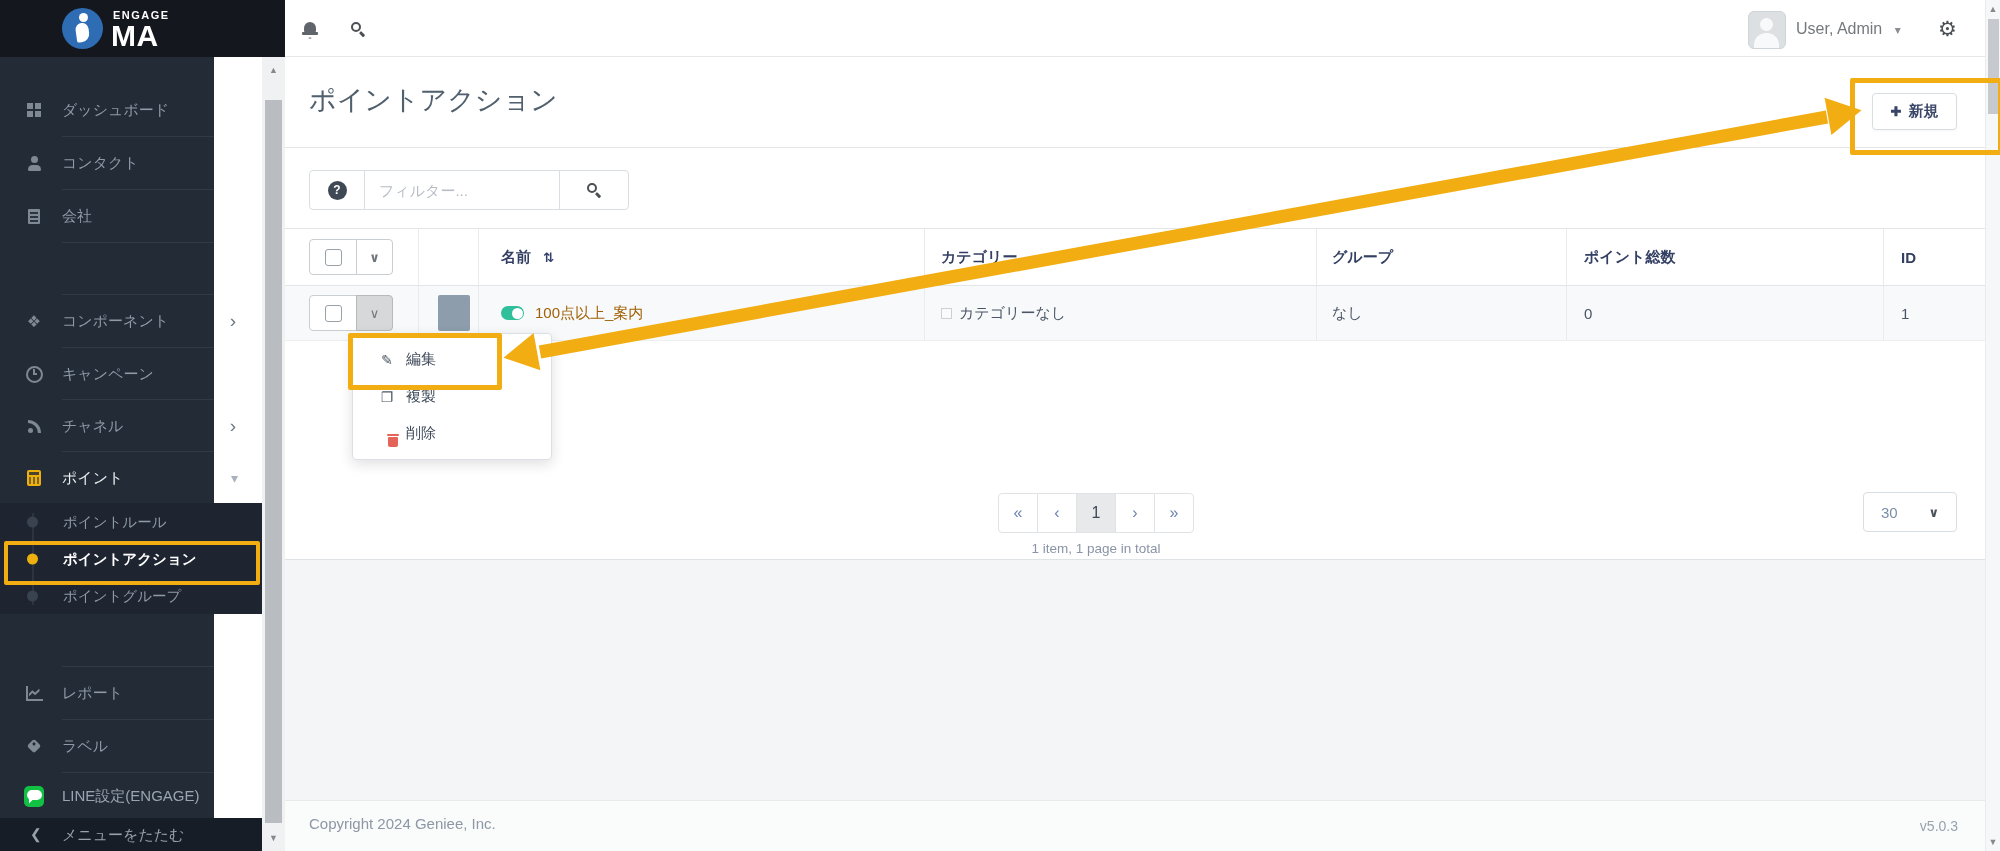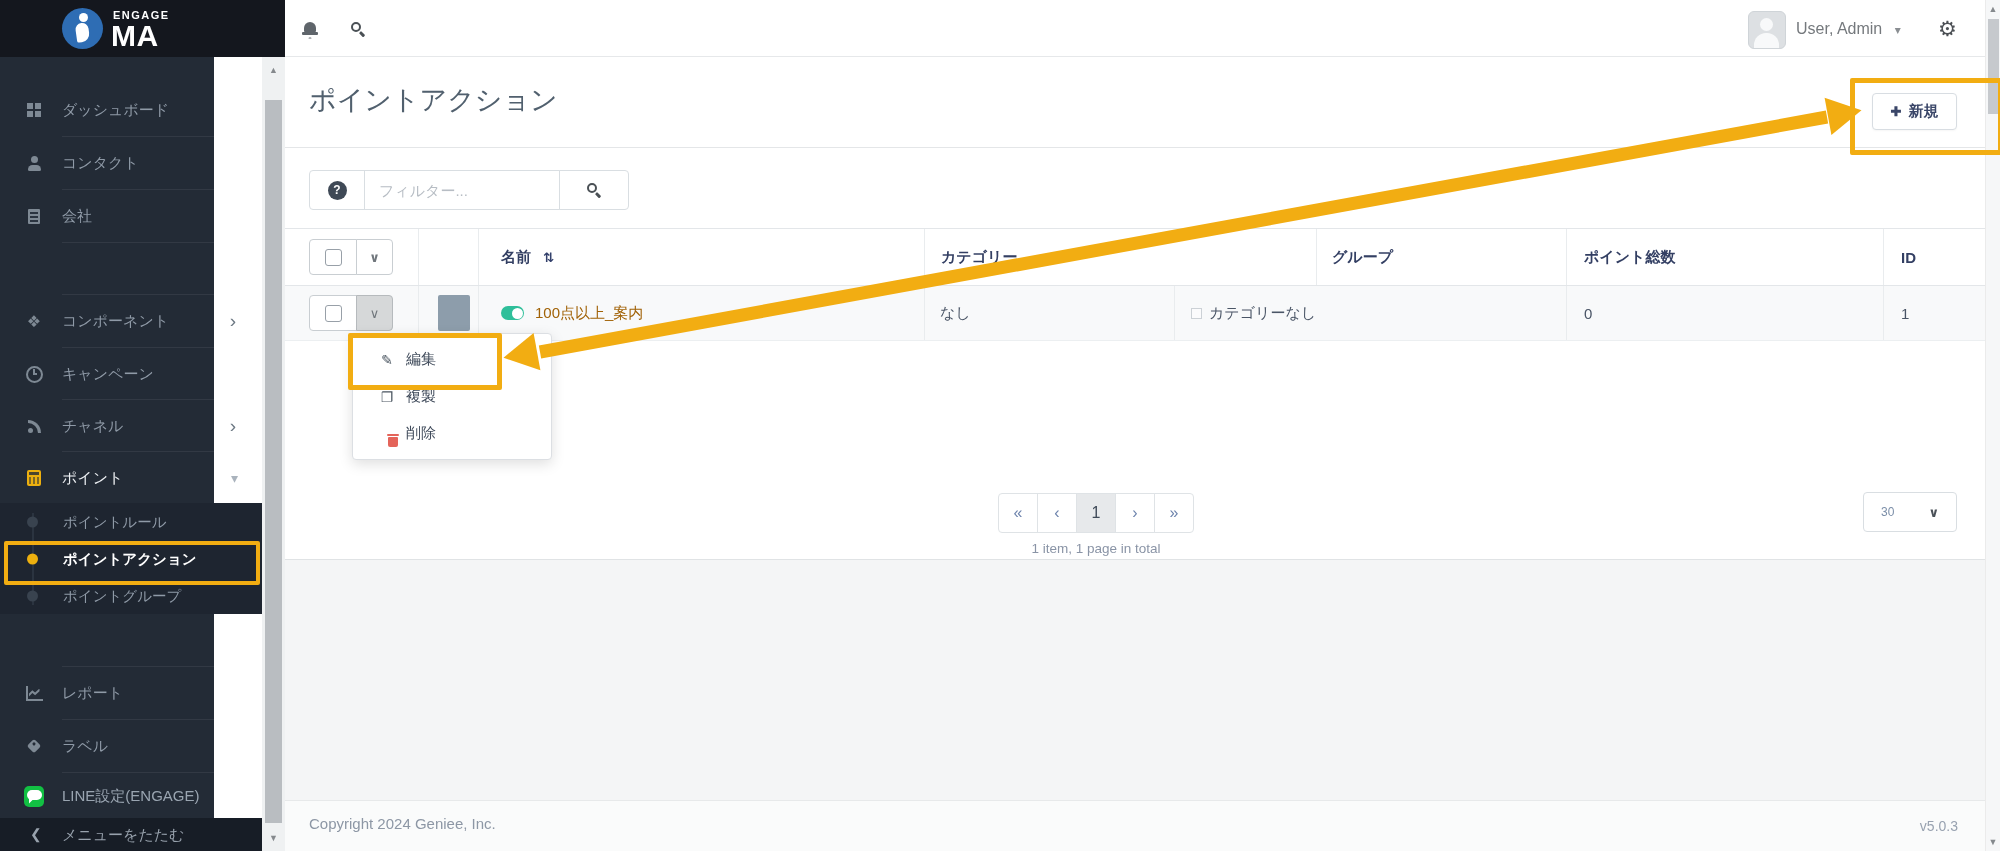--- a/index.html
+++ b/index.html
@@ -124,21 +124,21 @@
   .i-trash::after{content:"";position:absolute;left:0;top:0;width:12px;height:2px;background:#e4645a;border-radius:1px;}
 
   
   .pgroup{position:absolute;left:998px;top:493px;display:flex;}
   .pbtn{box-sizing:border-box;width:40px;height:40px;margin-left:-1px;border:1px solid #dfe3e6;background:#fff;display:flex;align-items:center;justify-content:center;font-size:16px;color:#6e84ad;cursor:pointer;}
   .pbtn:first-child{margin-left:0;border-radius:4px 0 0 4px;}
   .pbtn:last-child{border-radius:0 4px 4px 0;}
   .pbtn.cur{background:#e7e9eb;color:#3f4a58;}
   .psummary{position:absolute;left:998px;top:541px;width:196px;text-align:center;font-size:13.5px;color:#8a94a6;}
   .psize{position:absolute;left:1863px;top:492px;width:94px;height:40px;box-sizing:border-box;border:1px solid #d9dee2;border-radius:4px;background:#fff;display:flex;align-items:center;justify-content:space-between;padding:0 17px;cursor:pointer;}
-  .psize .val{color:#7b8ea8;font-size:12px;}
+  .psize .val{color:#7b8ea8;font-size:15px;}
   .psize .ca{color:#4a5158;font-size:13px;font-weight:bold;}
 
   
   .footer{position:absolute;left:285px;top:800px;width:1700px;height:51px;background:#fafbfb;border-top:1px solid #e7e9ea;box-sizing:border-box;}
   .copyright{position:absolute;left:309px;top:815px;font-size:15px;color:#8d97a5;}
   .version{position:absolute;right:42px;top:818px;font-size:14px;color:#98a2b0;}
 
   
   .hl{position:absolute;border-style:solid;border-color:#F2AD12;z-index:100;pointer-events:none;border-radius:2px;}
   .arrow-svg{position:absolute;left:0;top:0;z-index:100;pointer-events:none;}
@@ -329,27 +329,27 @@
           <div class="seg seg2">∨</div>
         </div>
       </div>
       <div class="tc c-av">
           <span class="row-avatar"></span>
         </div>
       <div class="tc c-name">
         <span class="toggle"></span>
         <span class="row-link">100点以上_案内</span>
       </div>
-      <div class="tc c-grp">
-          <span>なし</span>
-        </div>
       <div class="tc c-cat">
         <span class="mini-box"></span>
         <span>カテゴリーなし</span>
       </div>
+      <div class="tc c-grp">
+          <span>なし</span>
+        </div>
       <div class="tc c-pts">
           <span>0</span>
         </div>
       <div class="tc c-id">
           <span>1</span>
         </div>
     </div>
   </div>
 
   <div class="dmenu">

